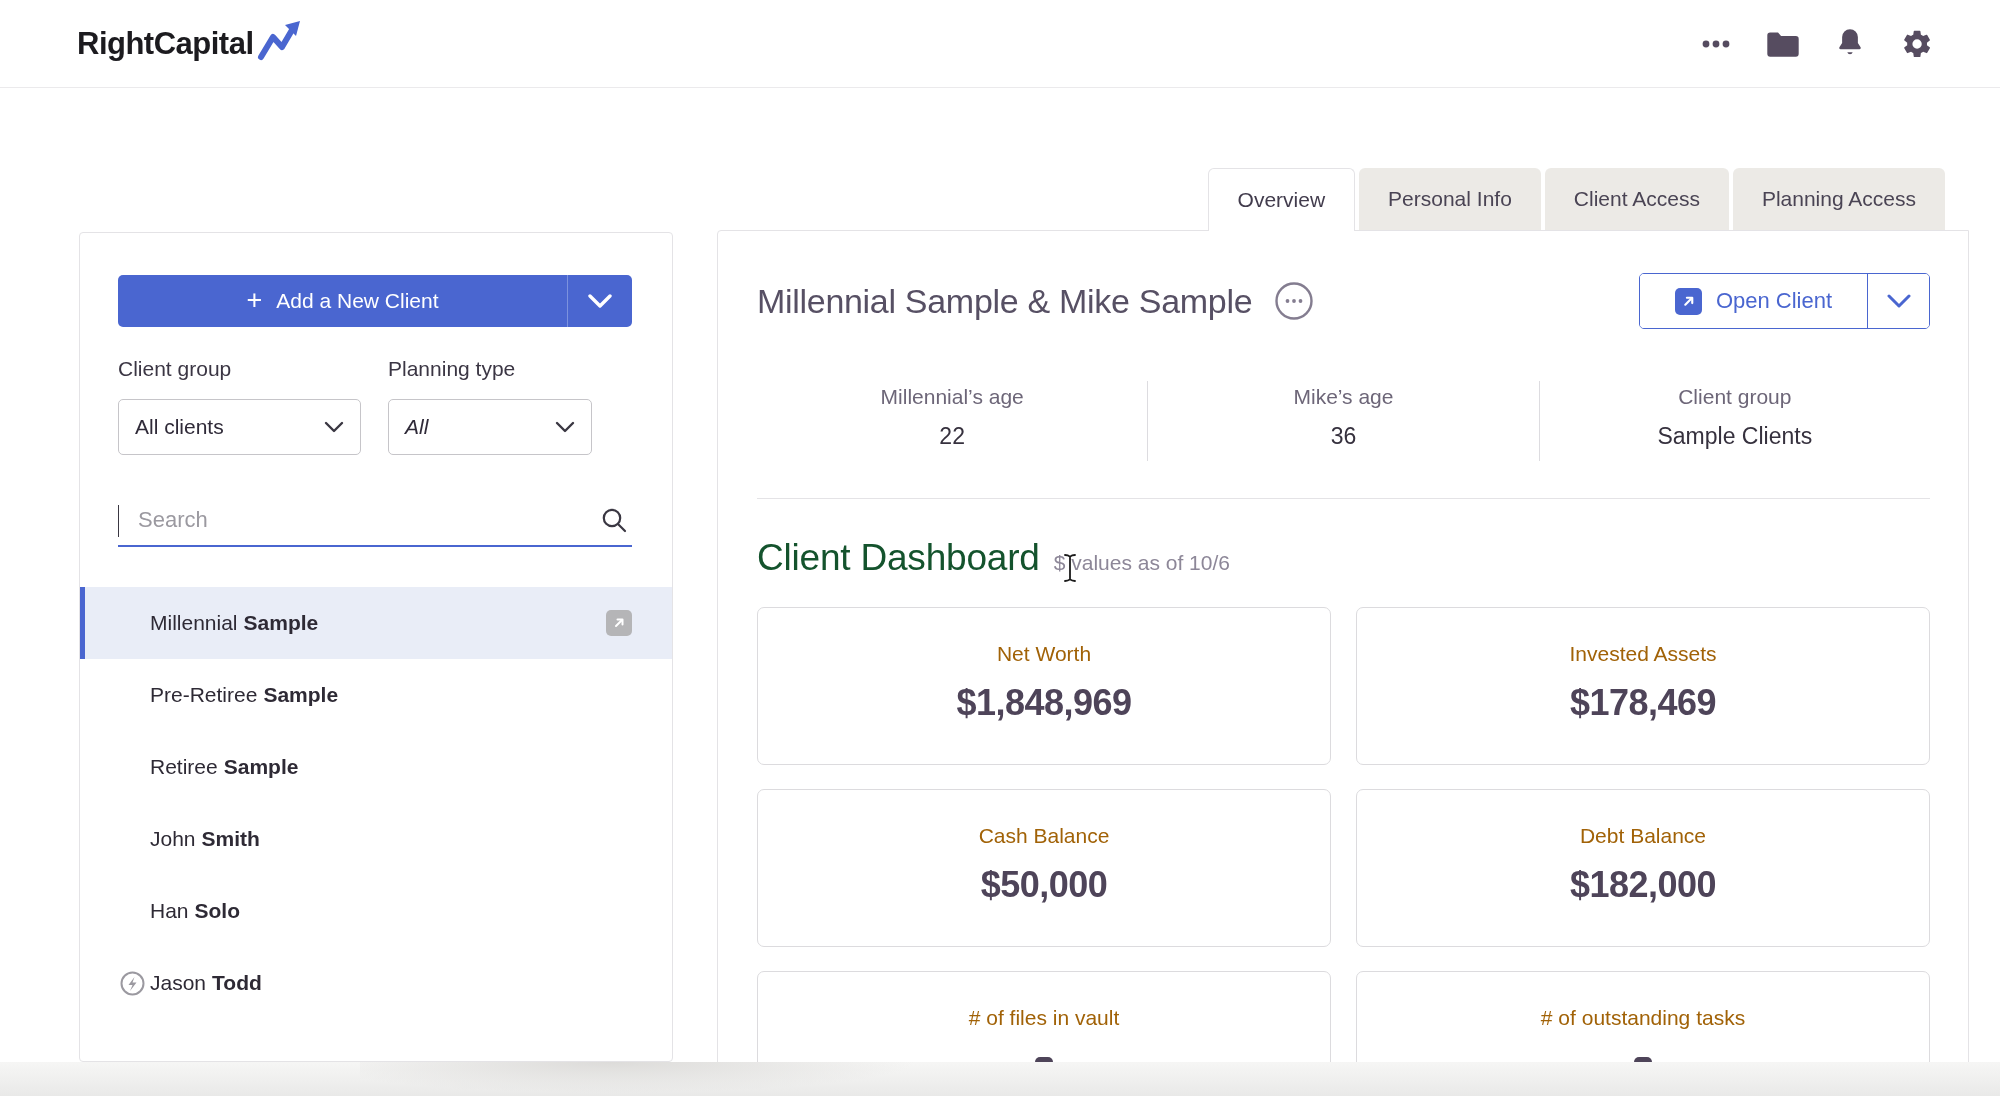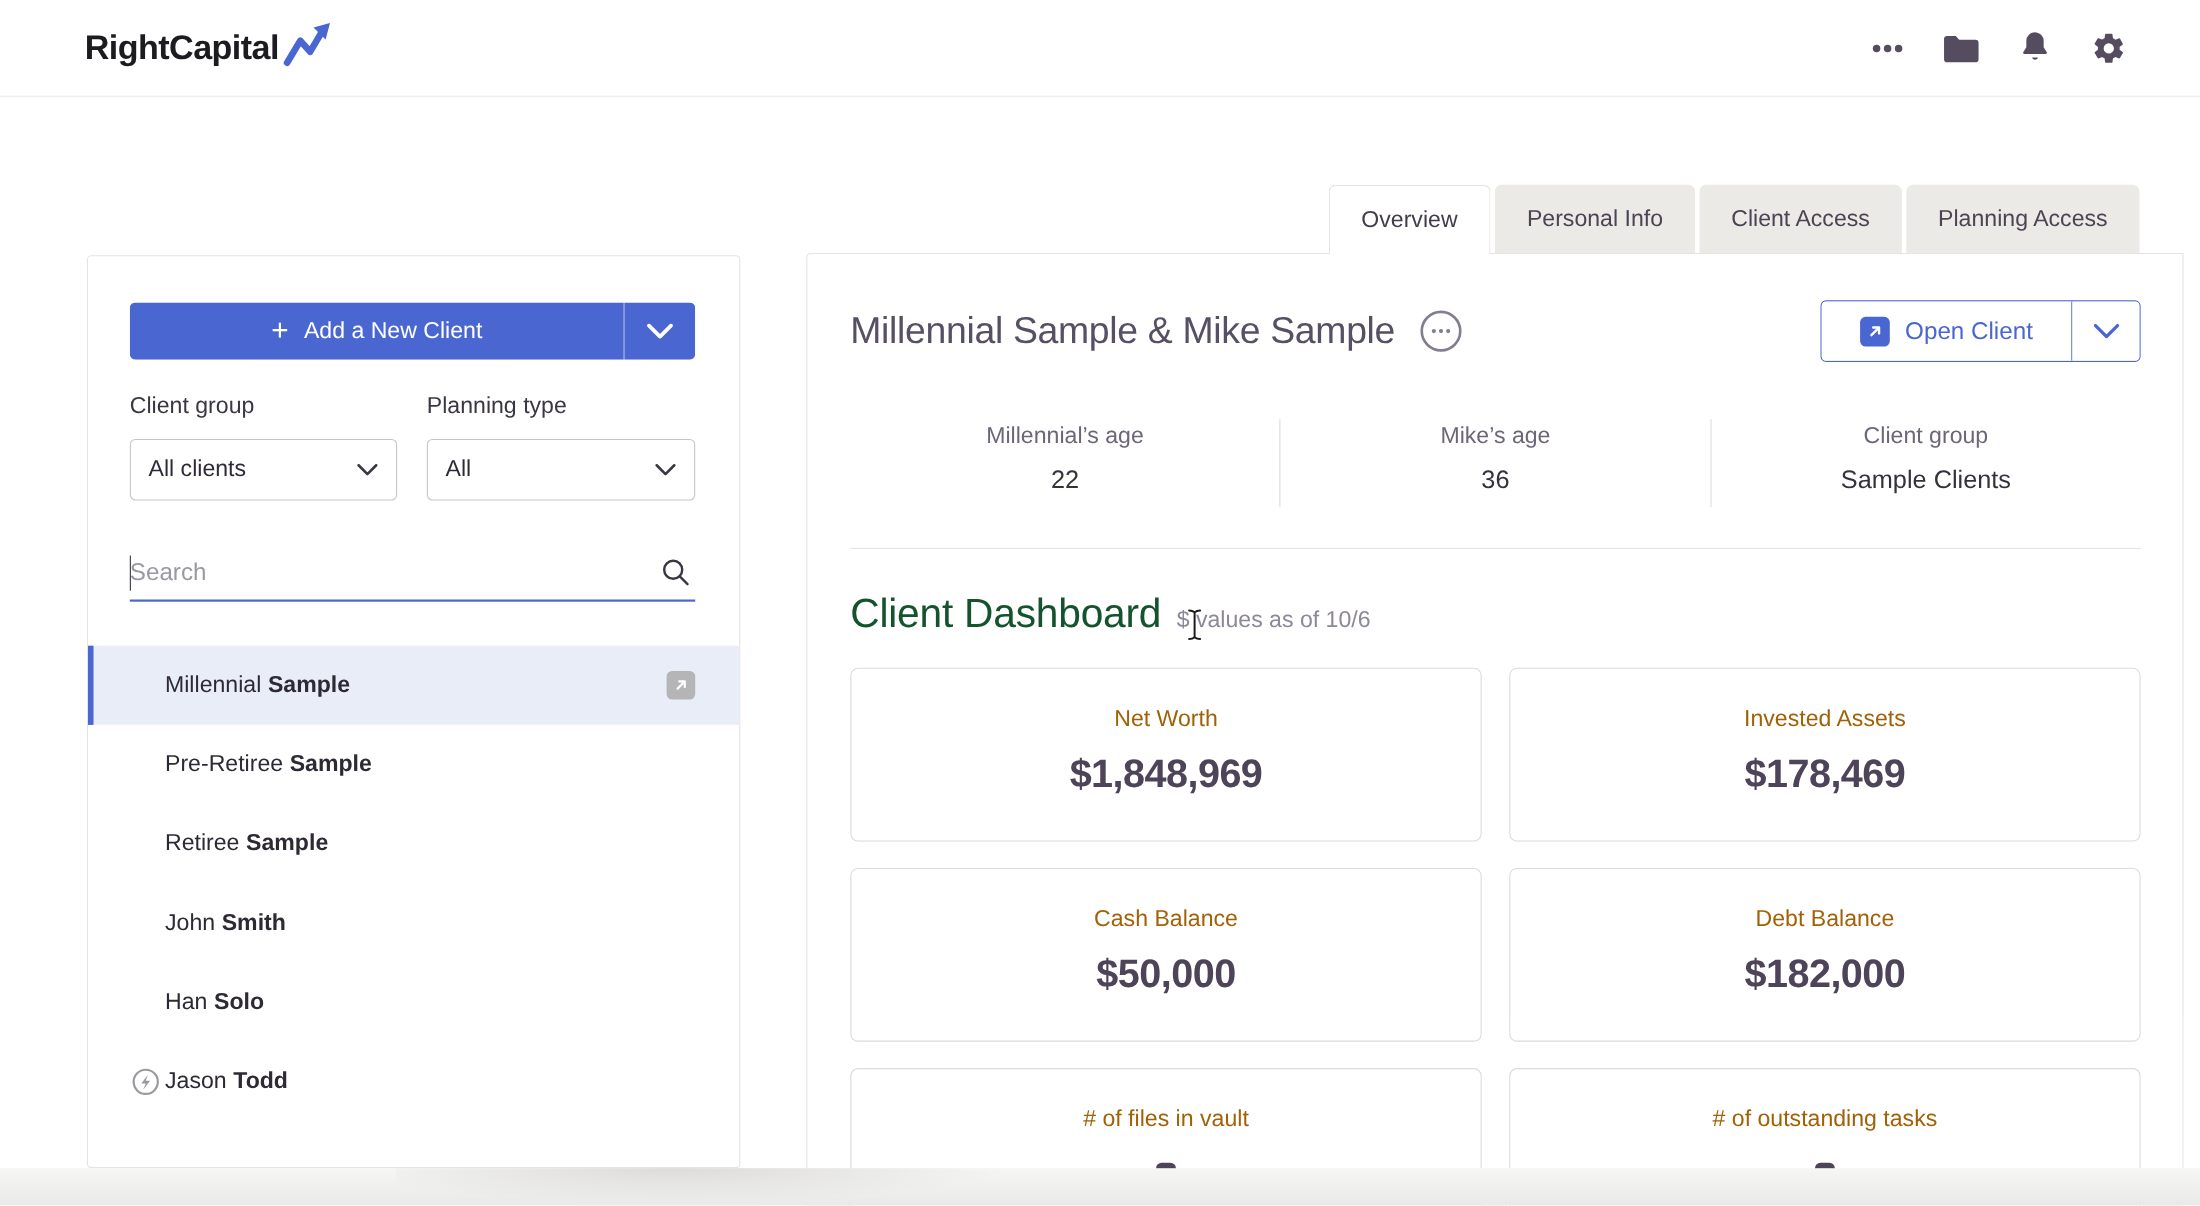--- a/index.html
+++ b/index.html
@@ -27,44 +27,44 @@
   .add-main { flex:1; background:#4a66d0; color:#fff; border:none; font-family:inherit;
     font-size:21px; display:flex; align-items:center; justify-content:center; gap:14px; cursor:pointer; }
   .add-main .plus { font-size:27px; font-weight:400; line-height:1; margin-top:-2px; }
   .add-split { width:1px; background:#7c92de; }
   .add-caret { width:64px; background:#4a66d0; border:none; display:flex; align-items:center; justify-content:center; cursor:pointer; }
   .filter-label { position:absolute; top:124px; font-size:21px; color:#3b3644; }
   .filter-label.lab1 { left:38px; } .filter-label.lab2 { left:308px; }
   .select { position:absolute; top:166px; height:56px; border:1px solid #c6c5c9; border-radius:5px;
     background:#fff; display:flex; align-items:center; padding:0 16px; font-size:21px; color:#2f2a38; cursor:pointer; }
   .select .sel-val { flex:1; }
-  .select.sel1 { left:38px; width:243px; } .select.sel2 { left:308px; width:244px; }
+  .select.sel1 { left:38px; width:243px; } .select.sel2 { left:308px; width:204px;font-style:italic; }
   .searchbox { position:absolute; left:38px; top:262px; width:514px; height:52px;
     border-bottom:2px solid #4a66d0; display:flex; align-items:center; }
-  .searchbox input { border:none; outline:none; flex:1; font-family:inherit; font-size:22px; color:#2f2a38; background:transparent; }
+  .searchbox input { border:none; outline:none; flex:1; font-family:inherit; font-size:22px; color:#2f2a38; background:transparent;padding-left:20px; }
   .searchbox input::placeholder { color:#9b99a0; }
   .text-caret { position:absolute; left:0px; top:10px; width:1px; height:32px; background:#3a3742; }
   .search-ic { color:#3a3742; margin-right:4px; cursor:pointer; }
   .client-list { position:absolute; left:0; top:354px; width:592px; list-style:none; }
   .client-row { position:relative; height:72px; display:flex; align-items:center;
     padding-left:70px; font-size:21px; color:#2e2a35; cursor:pointer; }
   .client-row .last { font-weight:700; margin-left:6px; }
   .client-row.active { background:#e9edf7; border-left:5px solid #4a66d0; padding-left:65px; }
   .open-sq { position:absolute; right:40px; top:23px; width:26px; height:26px; border-radius:5px;
     background:#b5b5b7; display:flex; align-items:center; justify-content:center; cursor:pointer; }
   .zap-badge { position:absolute; left:40px; top:24px; width:25px; height:25px; color:#9b99a0; }
 
   
   .main-wrap { position:absolute; left:717px; top:168px; width:1228px; height:928px; }
   .tabs { position:absolute; right:0; top:0; height:63px; display:flex; gap:4px; z-index:3; }
   .tab { height:62px; display:flex; align-items:center; padding:0 29px; font-size:21px; color:#4a4454;
     background:#eceae6; border-radius:6px 6px 0 0; cursor:pointer; }
   .tab.active { background:#fff; border:1px solid #e4e3e6; border-bottom:none; height:63px; color:#423c4d; }
   .panel { position:absolute; left:0; top:62px; width:1252px; height:866px;
-    background:#fff; border:1px solid #e4e3e6; border-radius:4px 0 0 0; z-index:2;margin-left:16px; }
+    background:#fff; border:1px solid #e4e3e6; border-radius:4px 0 0 0; z-index:2; }
 
   .title-row { position:absolute; left:39px; right:38px; top:40px; height:60px; display:flex; align-items:center; }
   .client-title { font-size:34px; font-weight:400; color:#575064; letter-spacing:-0.3px; }
   .title-ellipsis { margin-left:22px; color:#847d90; cursor:pointer; display:flex; }
   .open-client { margin-left:auto; height:56px; width:291px; border:1px solid #4a66d0; border-radius:5px;
     display:flex; overflow:hidden; background:#fff; }
   .oc-main { flex:1; border:none; background:#fff; display:flex; align-items:center; justify-content:center;
     gap:14px; font-family:inherit; font-size:22px; color:#4a66d0; cursor:pointer; }
   .oc-ic { width:27px; height:27px; border-radius:5px; background:#4a66d0; display:flex; align-items:center; justify-content:center; }
   .oc-split { width:1px; background:#4a66d0; }

